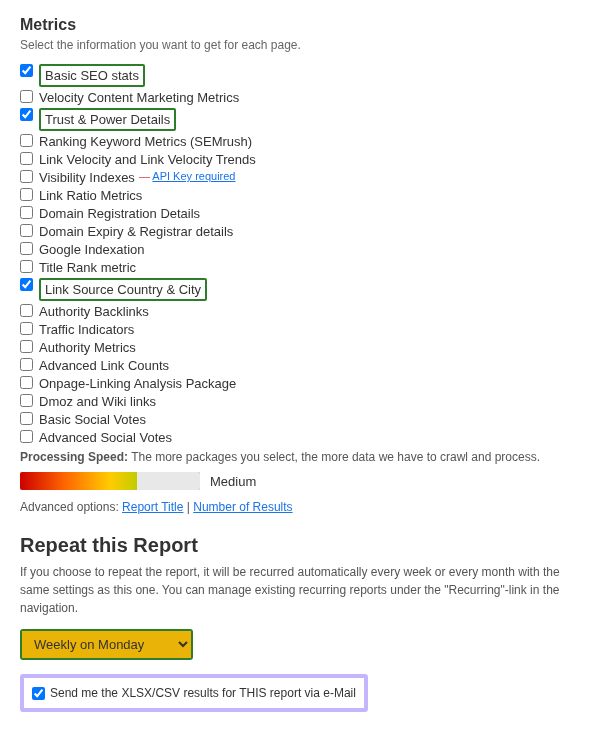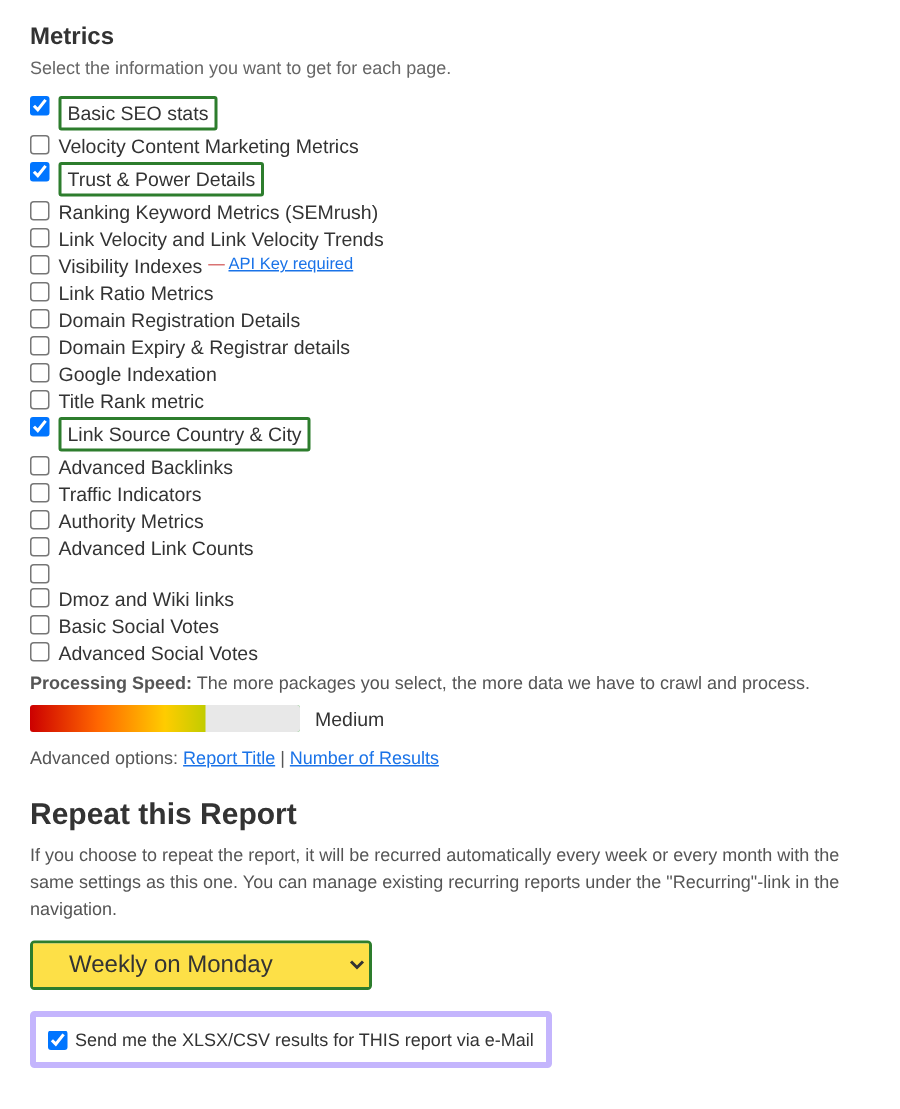--- a/index.html
+++ b/index.html
@@ -113,23 +113,23 @@
       margin-bottom: 12px;
     }
     .repeat-dropdown-container {
       border: 2px solid #2d7d2d;
       display: inline-block;
       border-radius: 3px;
       margin-bottom: 8px;
     }
     .repeat-dropdown-container select {
       border: none;
-      padding: 5px 20px;
-      font-size: 16px;
-      background: #fde047;
+      padding: 5px 8px;
+      font-size: 13px;
+      background: #eab308;
       outline: none;
       cursor: pointer;
       color: #333;
     }
     .email-checkbox-container {
       border: 4px solid #c4b5fd;
       padding: 8px 8px;
       display: inline-block;
       border-radius: 3px;
       margin-bottom: 4px;
@@ -207,40 +207,41 @@
     <label for="cb11">Title Rank metric</label>
   </div>
 
   <div class="checkbox-item">
     <input type="checkbox" id="cb12" checked="" style="">
     <label for="cb12"><span class="checked-outline">Link Source Country &amp; City</span></label>
   </div>
 
   <div class="checkbox-item">
     <input type="checkbox" id="cb13" style="">
-    <label for="cb13">Advanced Backlinks</label>
+    <label for="cb13">Authority Backlinks</label>
   </div>
 
   <div class="checkbox-item">
     <input type="checkbox" id="cb14" style="">
     <label for="cb14">Traffic Indicators</label>
   </div>
 
   <div class="checkbox-item">
     <input type="checkbox" id="cb15" style="">
     <label for="cb15">Authority Metrics</label>
   </div>
 
   <div class="checkbox-item">
     <input type="checkbox" id="cb16" style="">
     <label for="cb16">Advanced Link Counts</label>
   </div>
 
   <div class="checkbox-item">
     <input type="checkbox" id="cb17" style="">
+    <label for="cb17">Onpage-Linking Analysis Package</label>
   </div>
 
   <div class="checkbox-item">
     <input type="checkbox" id="cb18" style="">
     <label for="cb18">Dmoz and Wiki links</label>
   </div>
 
   <div class="checkbox-item">
     <input type="checkbox" id="cb19" style="">
     <label for="cb19">Basic Social Votes</label>

